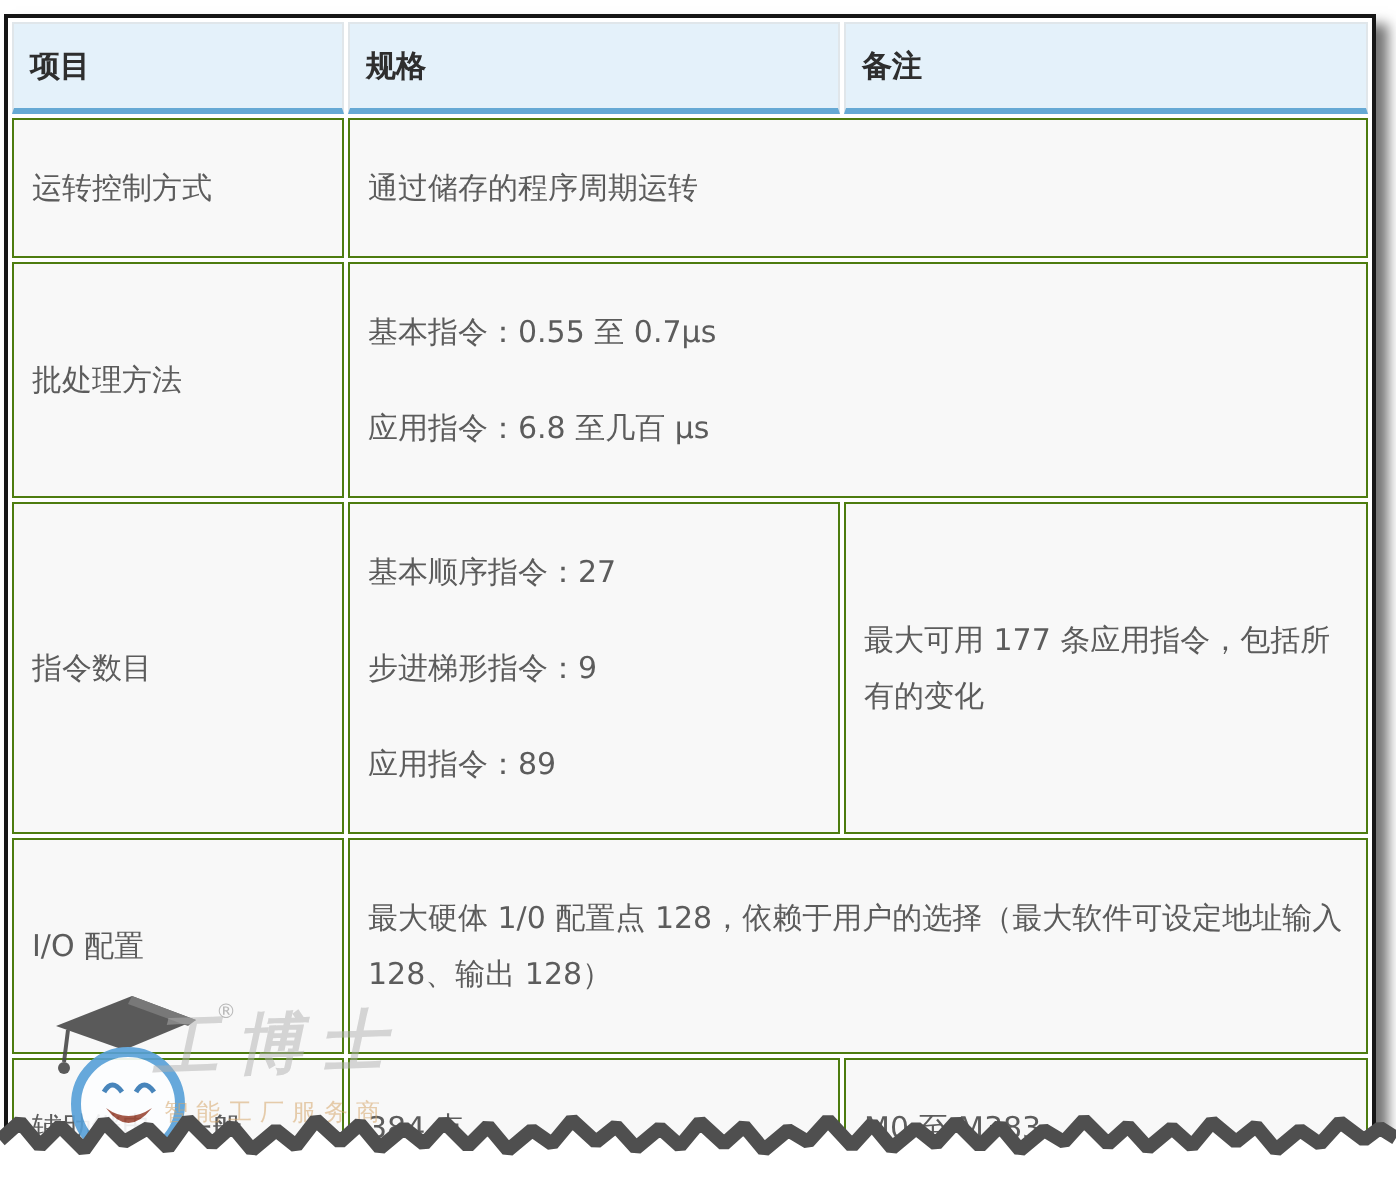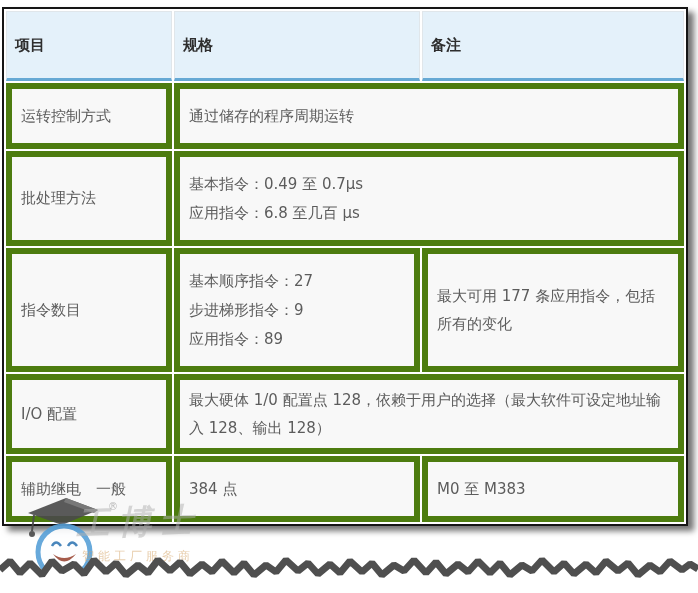--- a/index.html
+++ b/index.html
@@ -12,29 +12,29 @@
     border:2px solid #151515;background:#fff;
     box-shadow:6px 5px 6px rgba(0,0,0,.55);
   }
   table.spec{
     border-collapse:separate;border-spacing:2px;width:100%;
     table-layout:fixed;background:#fff;
   }
   col.c1{width:166px;} col.c2{width:246px;}
   th{
     background:#E4F1FA;border:1px solid #E0E6EA;border-bottom:3px solid #66A9D4;
-    height:34px;text-align:left;padding:16px 8px;
+    height:34px;text-align:left;padding:4px 8px;
     font-size:15px;font-weight:bold;color:#2E2E2E;
   }
   td{
-    background:#F8F8F8;border:6px solid #4d7c0f;
-    vertical-align:middle;padding:12px 9px;
+    background:#F8F8F8;border:1px solid #4d7c0f;
+    vertical-align:middle;padding:0 9px;
     font-size:15px;color:#5C5C5C;
   }
-  td p{margin:1px 0;line-height:28px;}
+  td p{margin:20px 0;line-height:28px;}
   td.item{padding-left:9px;}
   tbody tr:nth-child(4) td{padding-top:5px;padding-bottom:5px;}
   tbody tr:nth-child(7) td{padding-top:10px;padding-bottom:10px;}
   tbody tr:nth-child(8) td{height:48px;}
   
   .watermark{position:absolute;left:24px;top:492px;width:260px;height:100px;pointer-events:none;z-index:5;}
   .wm-logo{position:absolute;left:0;top:0;opacity:.9;}
   .wm-reg{position:absolute;left:84px;top:9px;font-size:10px;color:#B9B9B9;}
   .wm-brand{
     position:absolute;left:52px;top:8px;font-size:33px;font-weight:bold;
@@ -74,21 +74,21 @@
       <tbody>
           <tr>
             <td class="item">运转控制方式</td>
             <td class="spec-cell" colspan="2">
               <p>通过储存的程序周期运转</p>
             </td>
           </tr>
           <tr>
             <td class="item">批处理方法</td>
             <td class="spec-cell" colspan="2">
-              <p>基本指令：0.49 至 0.7μs</p>
+              <p>基本指令：0.55 至 0.7μs</p>
               <p>应用指令：6.8 至几百 μs</p>
             </td>
           </tr>
           <tr>
             <td class="item">指令数目</td>
             <td class="spec-cell">
               <p>基本顺序指令：27</p>
               <p>步进梯形指令：9</p>
               <p>应用指令：89</p>
             </td>

